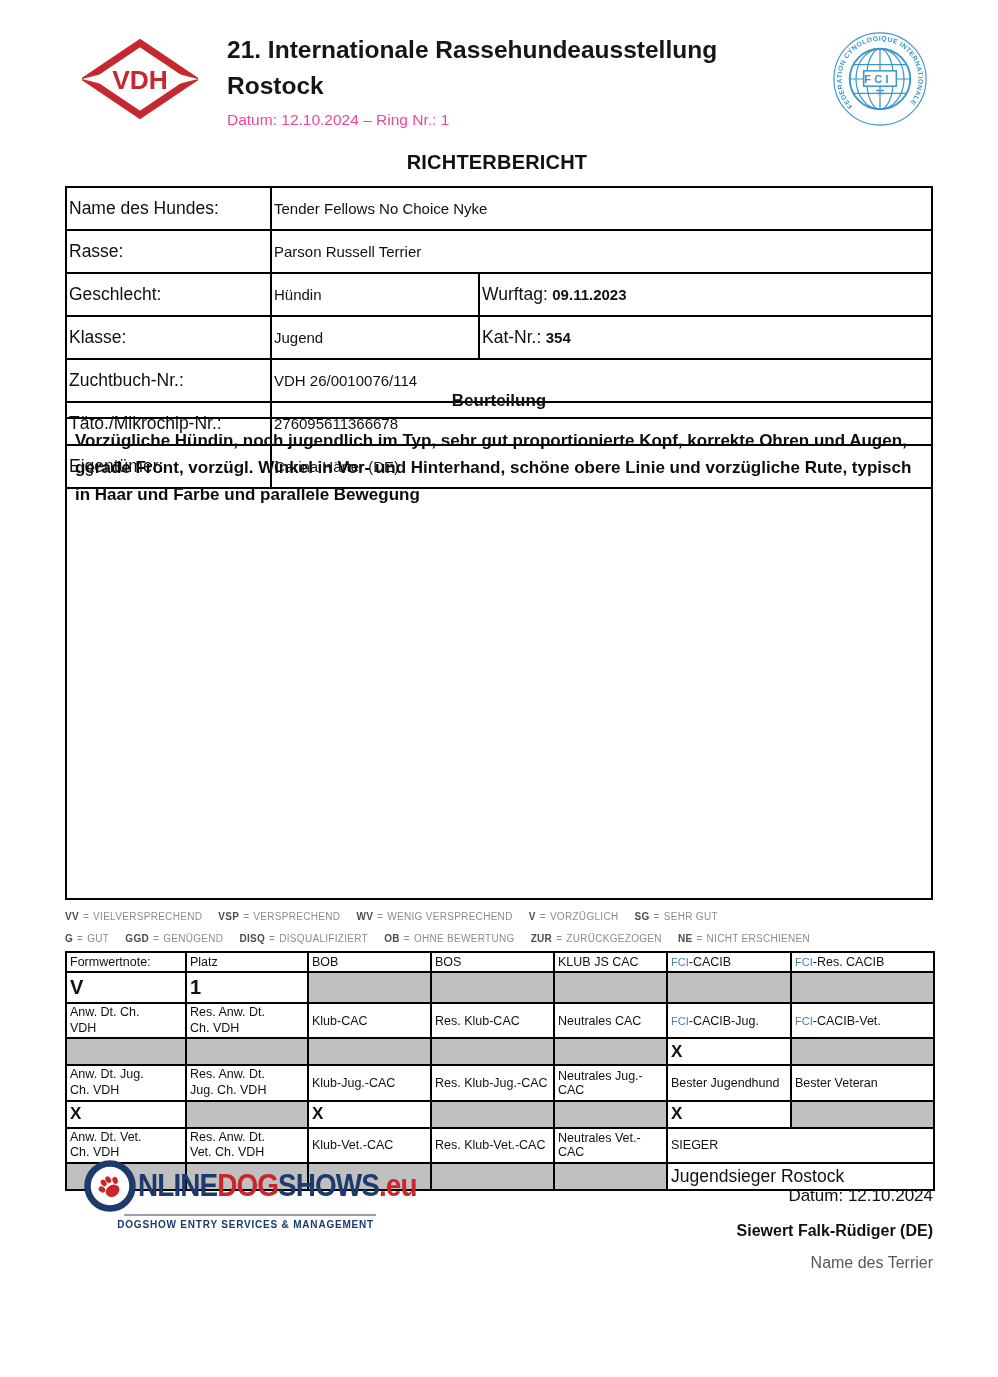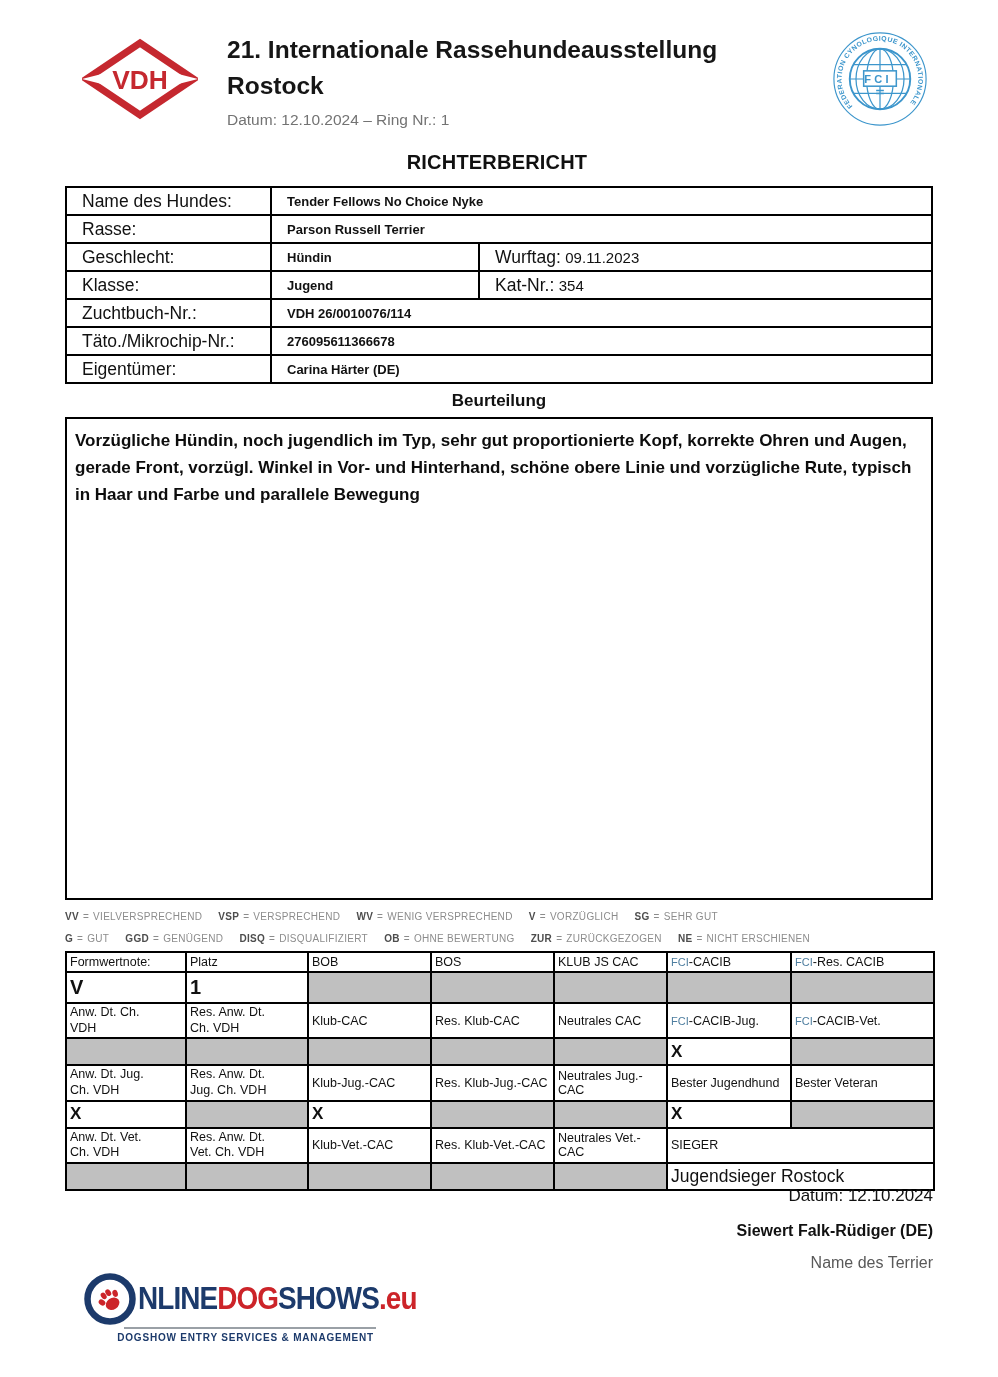--- a/index.html
+++ b/index.html
@@ -10,43 +10,43 @@
   
   .vdh-logo { position: absolute; left: 82px; top: 35px; width: 116px; height: 88px; }
   .vdh-logo svg { width: 100%; height: 100%; }
   .vdh-diamond { fill: #fff; stroke: var(--vdh-red,#c5282f); stroke-width: 8; }
   .notch { fill: #fff; }
   .vdh-text { fill: var(--vdh-red,#c5282f); font-family: "Liberation Sans", sans-serif;
               font-weight: bold; font-size: 30px; letter-spacing: 0px; }
 
   .title-block { position: absolute; left: 227px; top: 32px; }
   .title-line { font-size: 24.5px; font-weight: bold; line-height: 36px; color: #161616; }
-  .date-line { font-size: 15.5px; margin-top: 7px; color: #737373; }
+  .date-line { font-size: 15.5px; margin-top: 7px; color: #ec4899; }
 
   .fci-logo { position: absolute; left: 832px; top: 31px; width: 96px; height: 96px; }
   .fci-logo svg { width: 100%; height: 100%; }
   .fci-stroke { stroke: var(--fci-blue,#3d96cc); }
   .fci-stroke.thin { stroke-width: 1.3; fill: none; }
   .fci-arc-text { fill: var(--fci-blue,#3d96cc); font-size: 7px; font-weight: bold; letter-spacing: .4px;
                   font-family: "Liberation Sans", sans-serif; }
   .fci-center-text { fill: var(--fci-blue,#3d96cc); font-size: 11.5px; font-weight: bold; letter-spacing: 3.5px;
                      font-family: "Liberation Sans", sans-serif; }
 
   .report-title { position: absolute; left: 0; right: 4px; top: 151px; text-align: center;
                   font-size: 20px; font-weight: bold; letter-spacing: .2px; }
 
   
   table { border-collapse: collapse; table-layout: fixed; }
   td { border: 2px solid #000; }
   .details { position: absolute; left: 65px; top: 186px; width: 868px; }
-  .details td { height: 28px; padding: 1px 15px; vertical-align: middle; }
+  .details td { height: 43px; padding: 1px 2px; vertical-align: middle; }
   .details .lbl { font-size: 17.5px; }
-  .details .val { font-size: 13px; font-weight: bold; }
+  .details .val { font-size: 15px; font-weight: normal; }
   .details .lbl2 { font-size: 17.5px; }
-  .details .val2 { font-size: 15px; font-weight: normal; text-align: center; }
+  .details .val2 { font-size: 15px; font-weight: bold; text-align: center; }
 
   .eval-title { position: absolute; left: 0; right: 0; top: 391px; text-align: center;
                 font-size: 17px; font-weight: bold; }
   .eval-box { position: absolute; left: 65px; top: 417px; width: 868px; height: 483px;
               border: 2px solid #000; padding: 9px 8px; }
   .eval-text { font-size: 17px; font-weight: bold; line-height: 1.58; color: #0d0d0d; }
 
   
   .legend { position: absolute; left: 65px; top: 906px; width: 868px; font-size: 10px;
             letter-spacing: .3px; }
@@ -70,21 +70,21 @@
   .results .mark { font-size: 17px; font-weight: bold; }
   .results .sieger { font-size: 17.5px; }
   .fci-pre { color: var(--fci-slate,#4d7d9f); font-size: 11px; }
 
   
   .footer-right { position: absolute; right: 65px; top: 1186px; text-align: right; }
   .f-date { font-size: 17px; }
   .f-judge { font-size: 16px; font-weight: bold; margin-top: 16px; }
   .f-label { font-size: 16px; color: #595959; margin-top: 14px; }
 
-  .ods-logo { position: absolute; left: 84px; top: 1273px; width: 292px; }
+  .ods-logo { position: absolute; left: 84px; top: 1160px; width: 292px; }
   .ods-row { display: flex; align-items: center; }
   .ods-o { width: 52px; height: 52px; flex: 0 0 auto; }
   .ods-name { font-size: 31px; font-weight: bold; letter-spacing: -1px; white-space: nowrap;
               transform: scaleX(.9); transform-origin: left center; margin-left: 2px; }
   .ods-name .n { color: var(--ods-navy,#1c3a6b); }
   .ods-name .r { color: var(--ods-red,#cc2429); }
   .ods-rule { border-top: 2px solid #9aa0a6; margin: 2px 0 3px 40px; }
   .ods-tagline { text-align: right; font-size: 10px; font-weight: bold; letter-spacing: .8px;
                  color: var(--ods-navy,#1c3a6b); padding-right: 2px; }
 </style>

